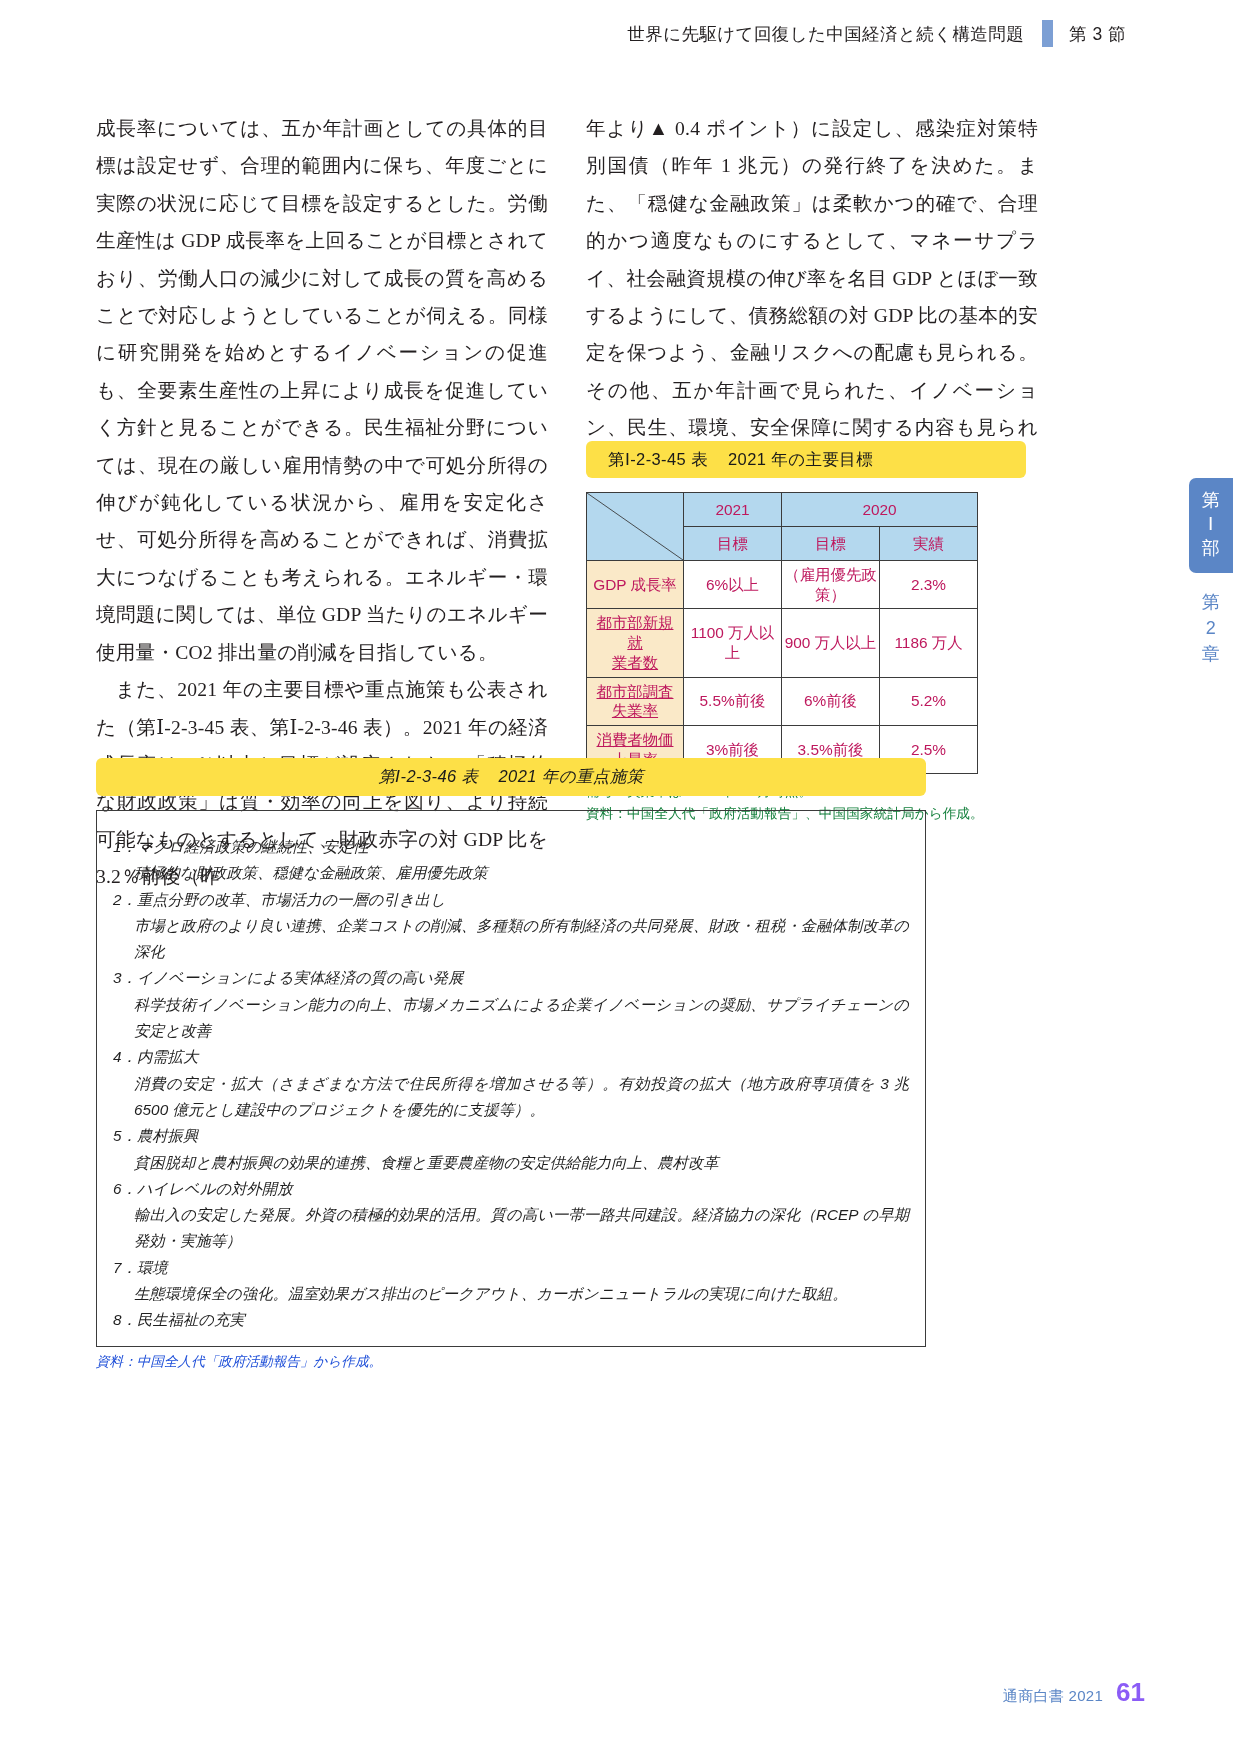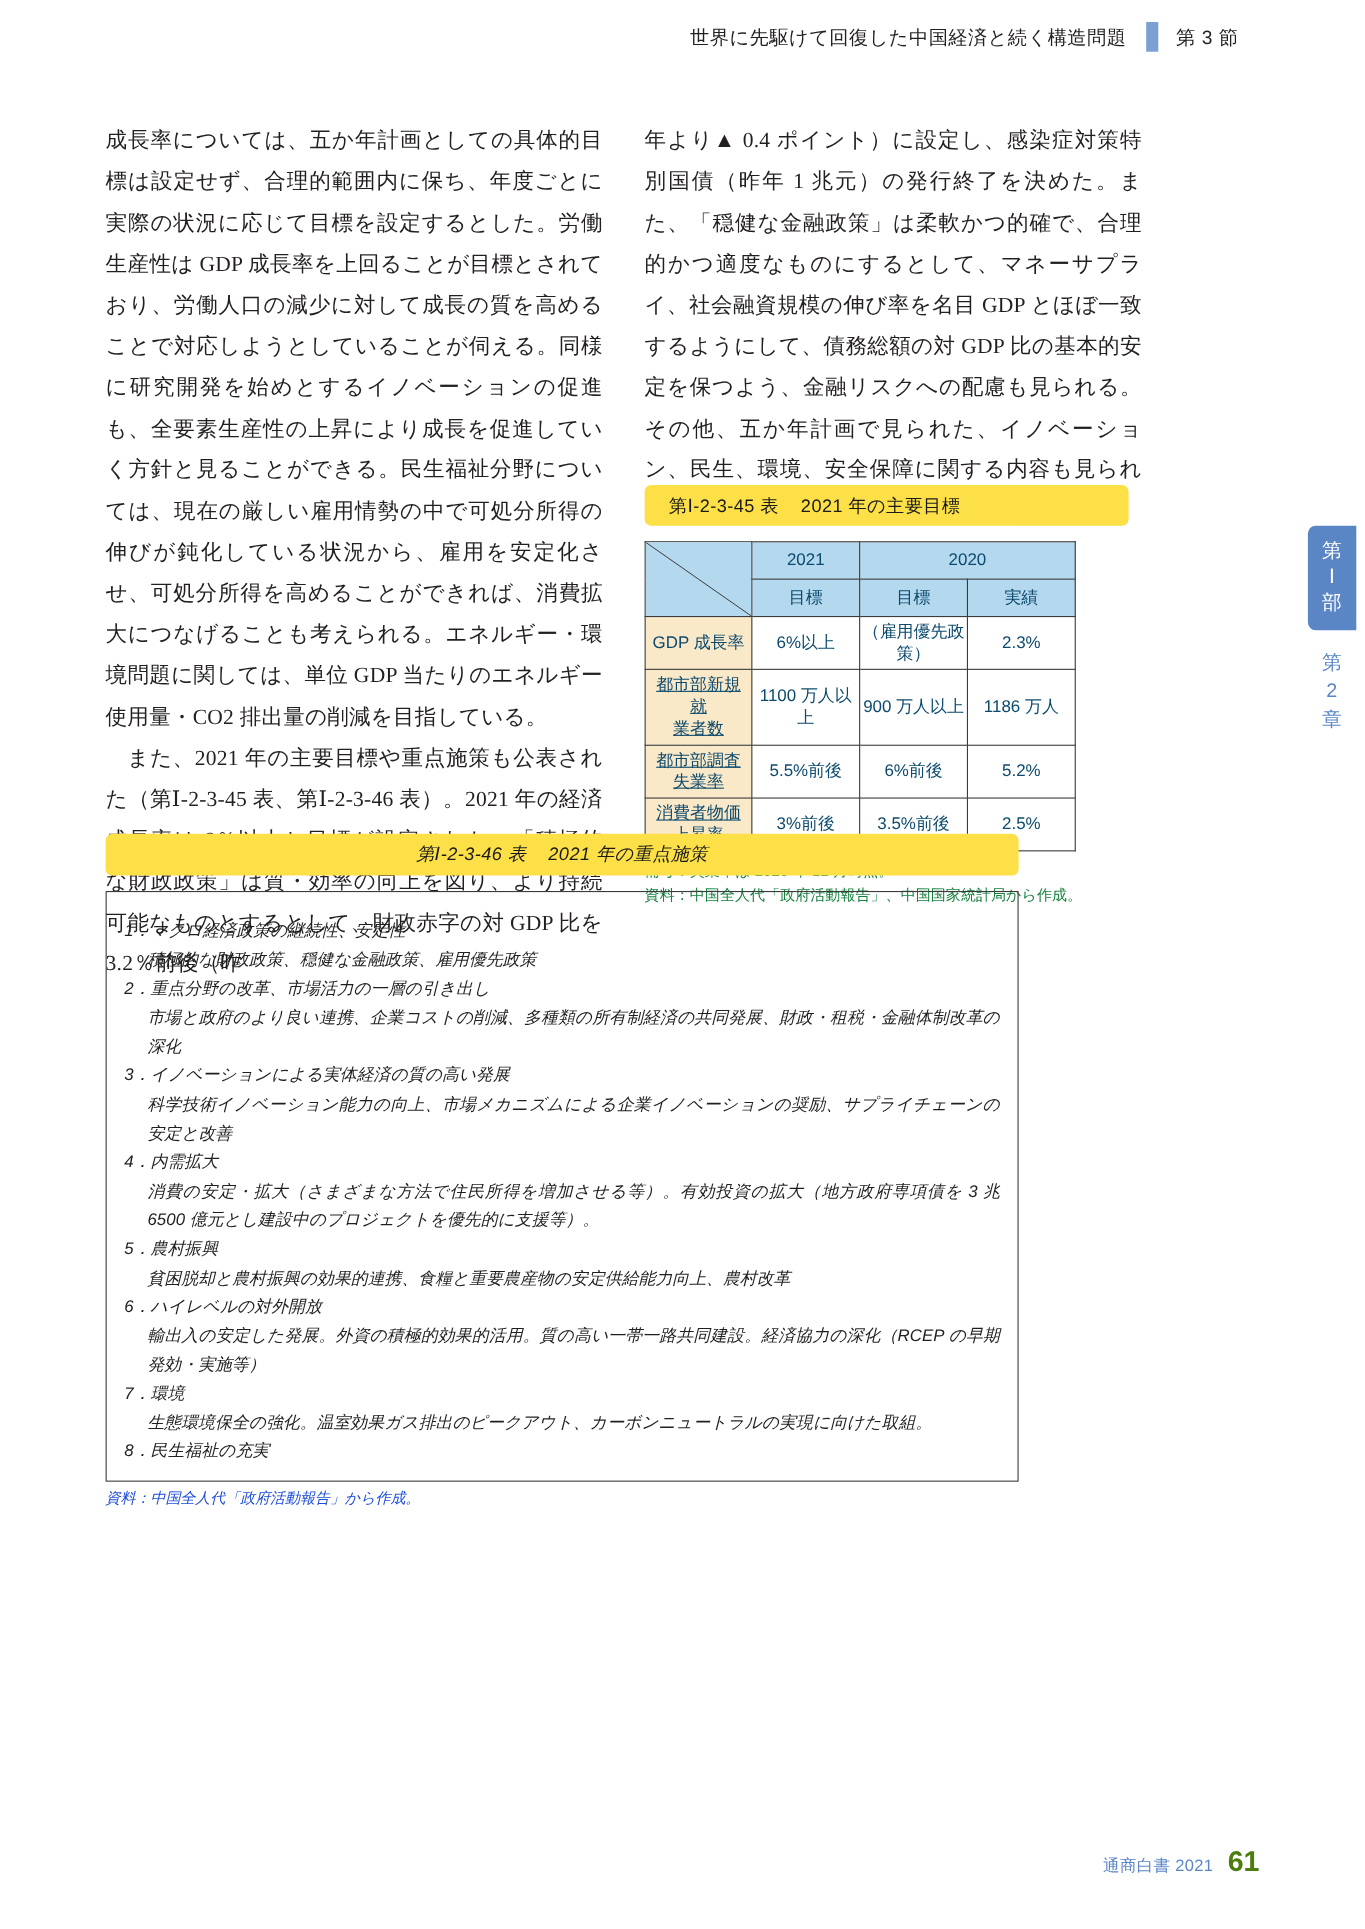--- a/index.html
+++ b/index.html
@@ -129,21 +129,21 @@
     margin-top: 14px;
     width: 392px;
     font-family: "Liberation Sans", "DejaVu Sans", sans-serif;
     table-layout: fixed;
   }
   table.data-table td, table.data-table th {
     border: 1px solid #3b3b3b;
     font-weight: normal;
     font-size: 15.4px;
     text-align: center;
-    color: #0c4a6e;
+    color: #be185d;
     padding: 4px 2px;
     line-height: 1.28;
   }
   th.hd {
     background: #b4d8ee;
     font-weight: bold;
     font-size: 16px;
     height: 25px;
   }
   td.corner {
@@ -235,21 +235,21 @@
   .footer-label {
     font-family: "Liberation Sans", "DejaVu Sans", sans-serif;
     font-size: 15px;
     color: #5b86c6;
     letter-spacing: 0.3px;
   }
   .footer-page {
     font-family: "Liberation Sans", "DejaVu Sans", sans-serif;
     font-size: 26px;
     font-weight: bold;
-    color: #4d7c0f;
+    color: #8b5cf6;
     text-align: center;
   }
 </style>
 </head>
 <body>
 
 <div id="page-header">
   <div class="header-inner">
     <div class="header-title">世界に先駆けて回復した中国経済と続く構造問題</div>
     <div class="header-bar"></div>

